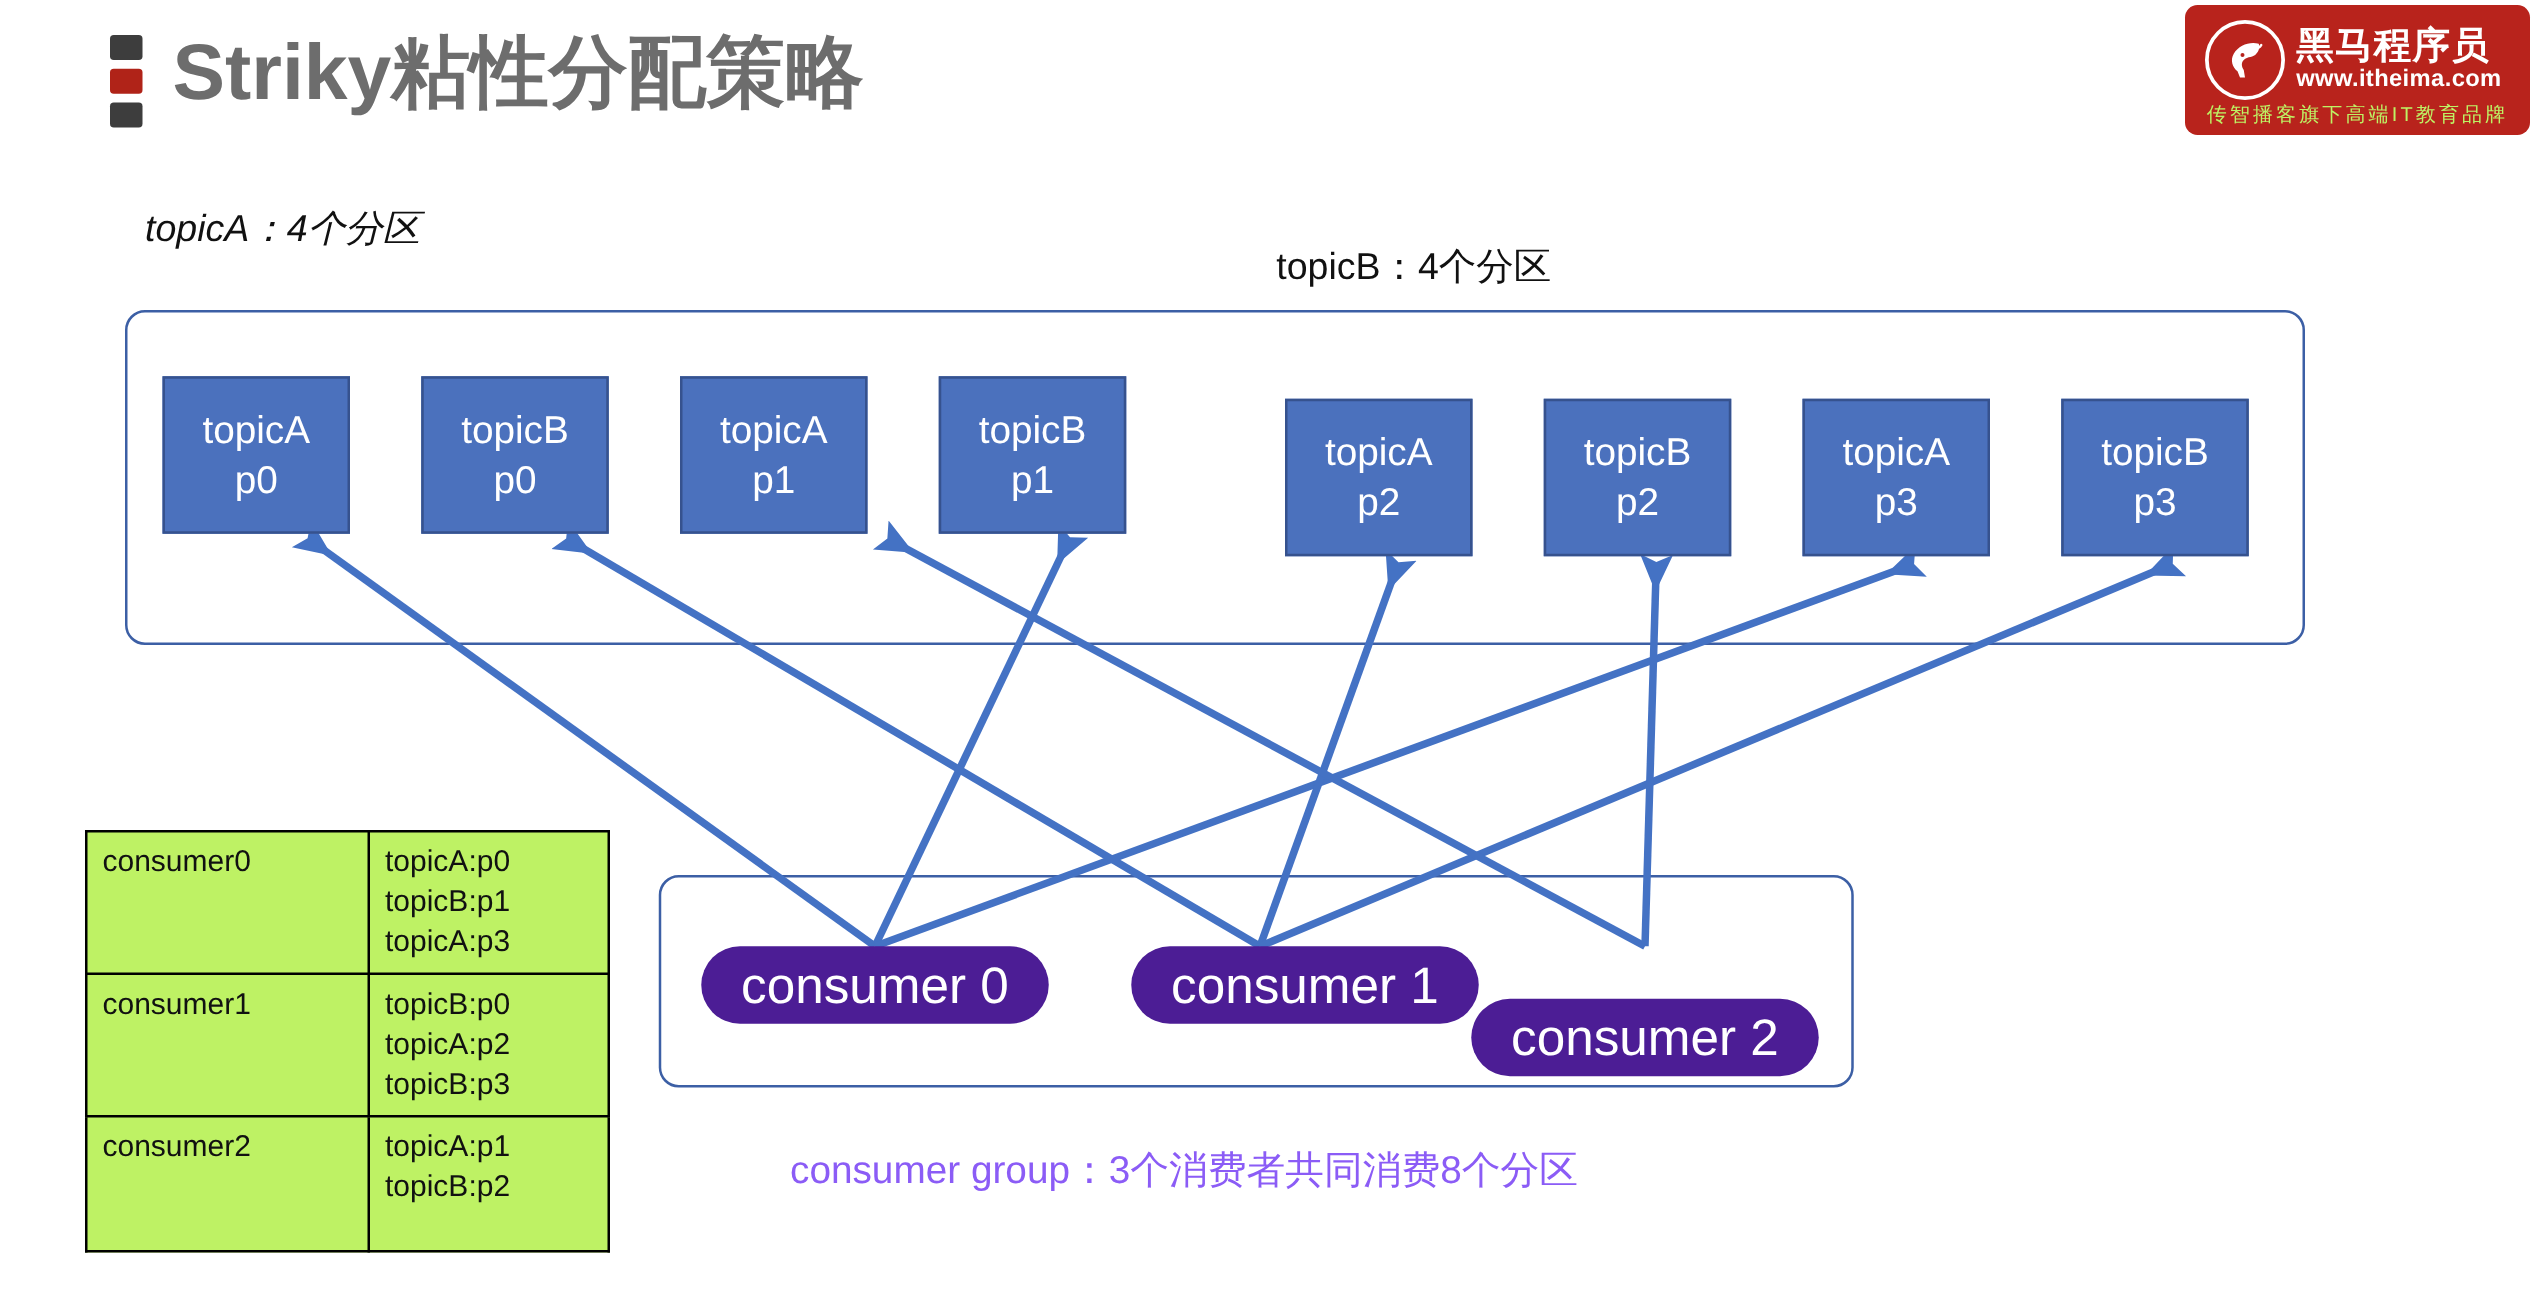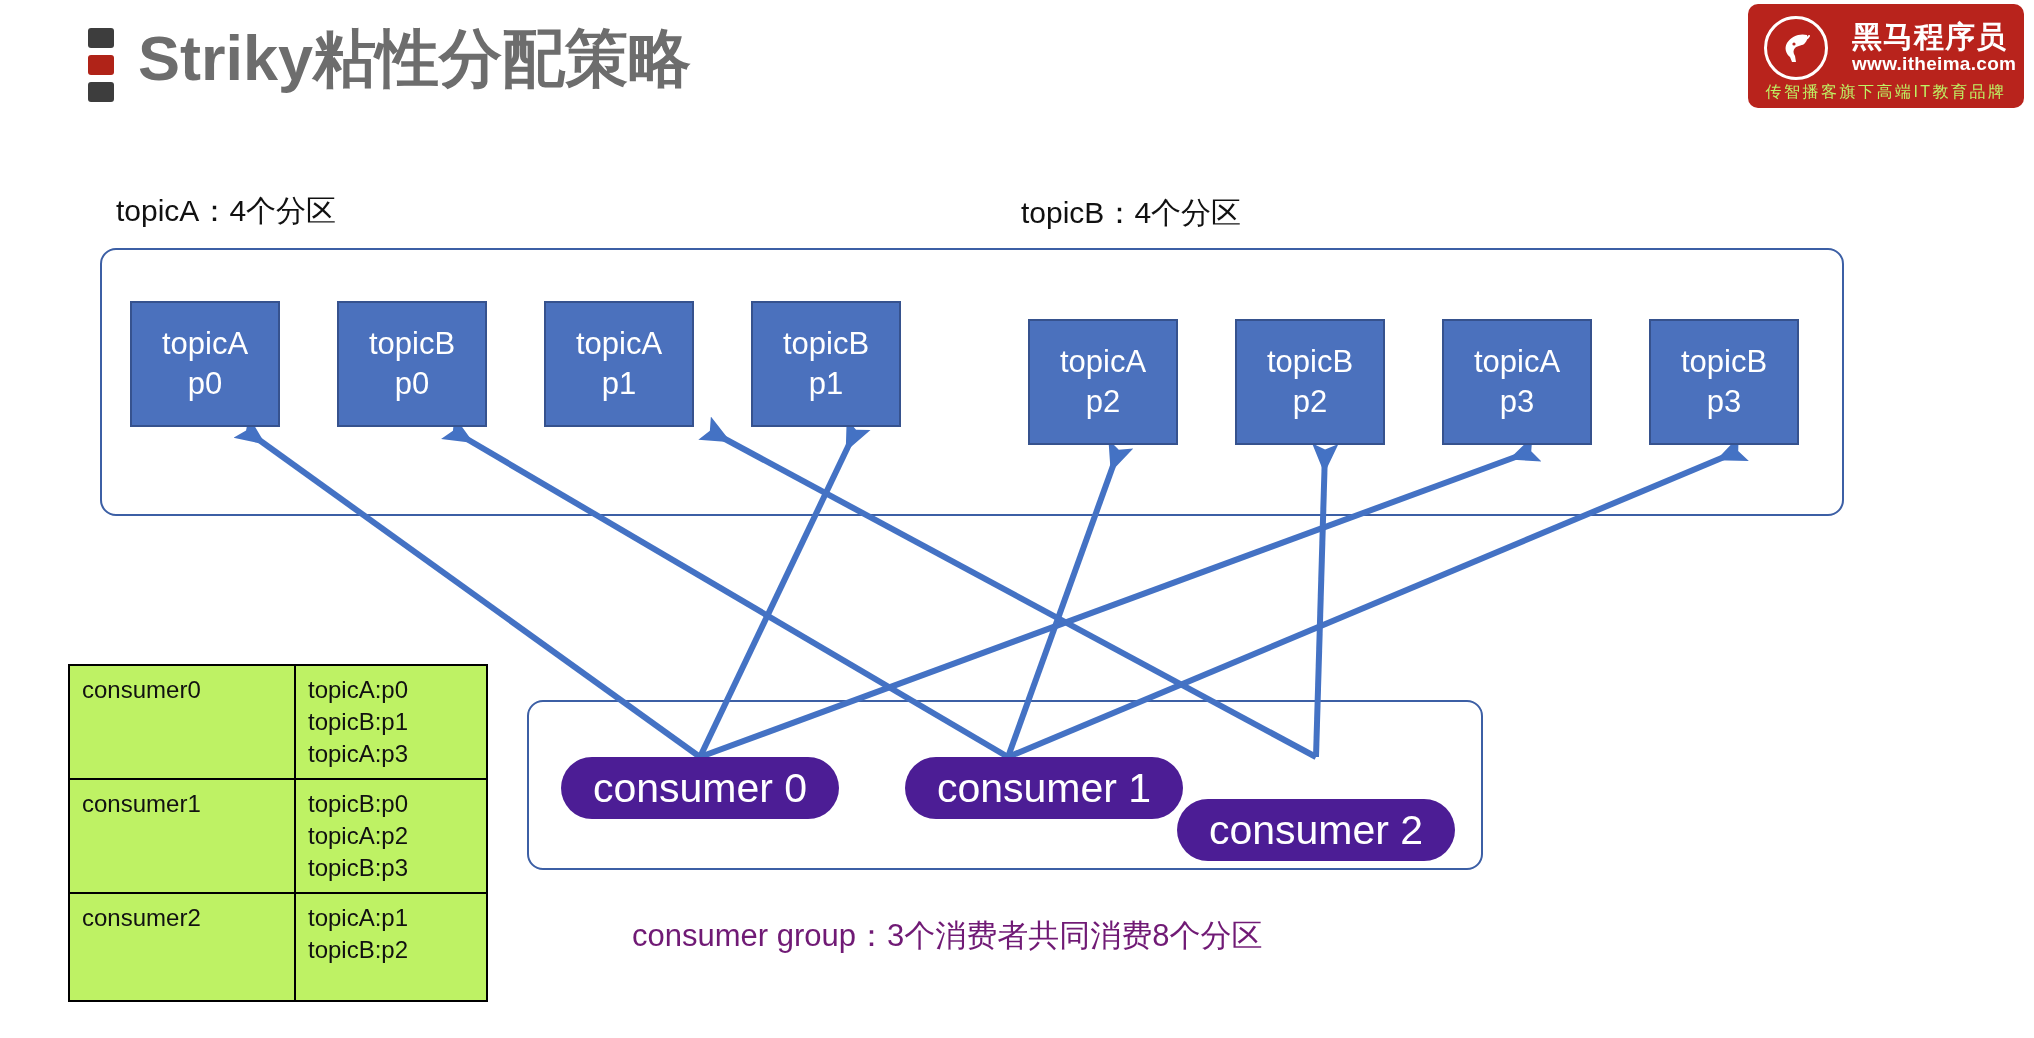--- a/index.html
+++ b/index.html
@@ -19,39 +19,39 @@
     position:absolute;left:138px;top:13px;
     font-size:63px;font-weight:bold;color:#6d6d6d;
     letter-spacing:0px;white-space:nowrap;line-height:90px;
   }
 
   
   .logo{
     position:absolute;right:10px;top:4px;width:276px;height:104px;
     background:#b8231c;border-radius:10px;color:#fff;
   }
-  .logo-row{position:absolute;left:16px;top:12px;display:flex;align-items:center;gap:15px;}
+  .logo-row{position:absolute;left:16px;top:12px;display:flex;align-items:center;}
   .logo-mark{
     width:58px;height:58px;border-radius:50%;
     border:3px solid #ffffff;position:relative;flex:none;
     display:flex;align-items:center;justify-content:center;
     overflow:hidden;
   }
   .logo-mark svg{display:block;}
   .logo-txt{margin-left:9px;}
   .logo-cn{font-size:30px;font-weight:bold;line-height:32px;letter-spacing:1px;}
   .logo-url{font-size:19px;font-weight:bold;line-height:22px;letter-spacing:0.3px;}
   .logo-tag{
     position:absolute;left:0;right:0;top:78px;text-align:center;
     font-size:16px;letter-spacing:2.5px;color:#bef264;
   }
 
   
   .cap{position:absolute;font-size:30px;color:#111;white-space:nowrap;}
-  #cap-a{left:116px;top:191px;}
+  #cap-a{left:116px;top:163px;font-style:italic;}
   #cap-b{left:1021px;top:181px;margin-top:12px;}
 
   
   .round-box{
     position:absolute;border:2px solid #3c5fa5;border-radius:16px;background:transparent;
   }
   #partition-container{left:100px;top:248px;width:1740px;height:264px;}
   #group-container{left:527px;top:700px;width:952px;height:166px;}
 
   
@@ -65,21 +65,21 @@
   .pbox span{display:block;}
 
   
   .pill{
     position:absolute;width:278px;height:62px;background:#4c1d95;border-radius:31px;
     color:#ffffff;font-size:41px;
     display:flex;align-items:center;justify-content:center;white-space:nowrap;
   }
 
   
-  #group-caption{position:absolute;left:632px;top:915px;font-size:31px;color:#701a75;white-space:nowrap;}
+  #group-caption{position:absolute;left:632px;top:915px;font-size:31px;color:#8b5cf6;white-space:nowrap;}
 
   
   #assign-table{
     position:absolute;left:68px;top:664px;width:420px;
     border-collapse:collapse;background:#bef264;
   }
   #assign-table td{
     border:2px solid #000;padding:8px 12px;vertical-align:top;
     font-size:24px;color:#111;line-height:32px;
   }

